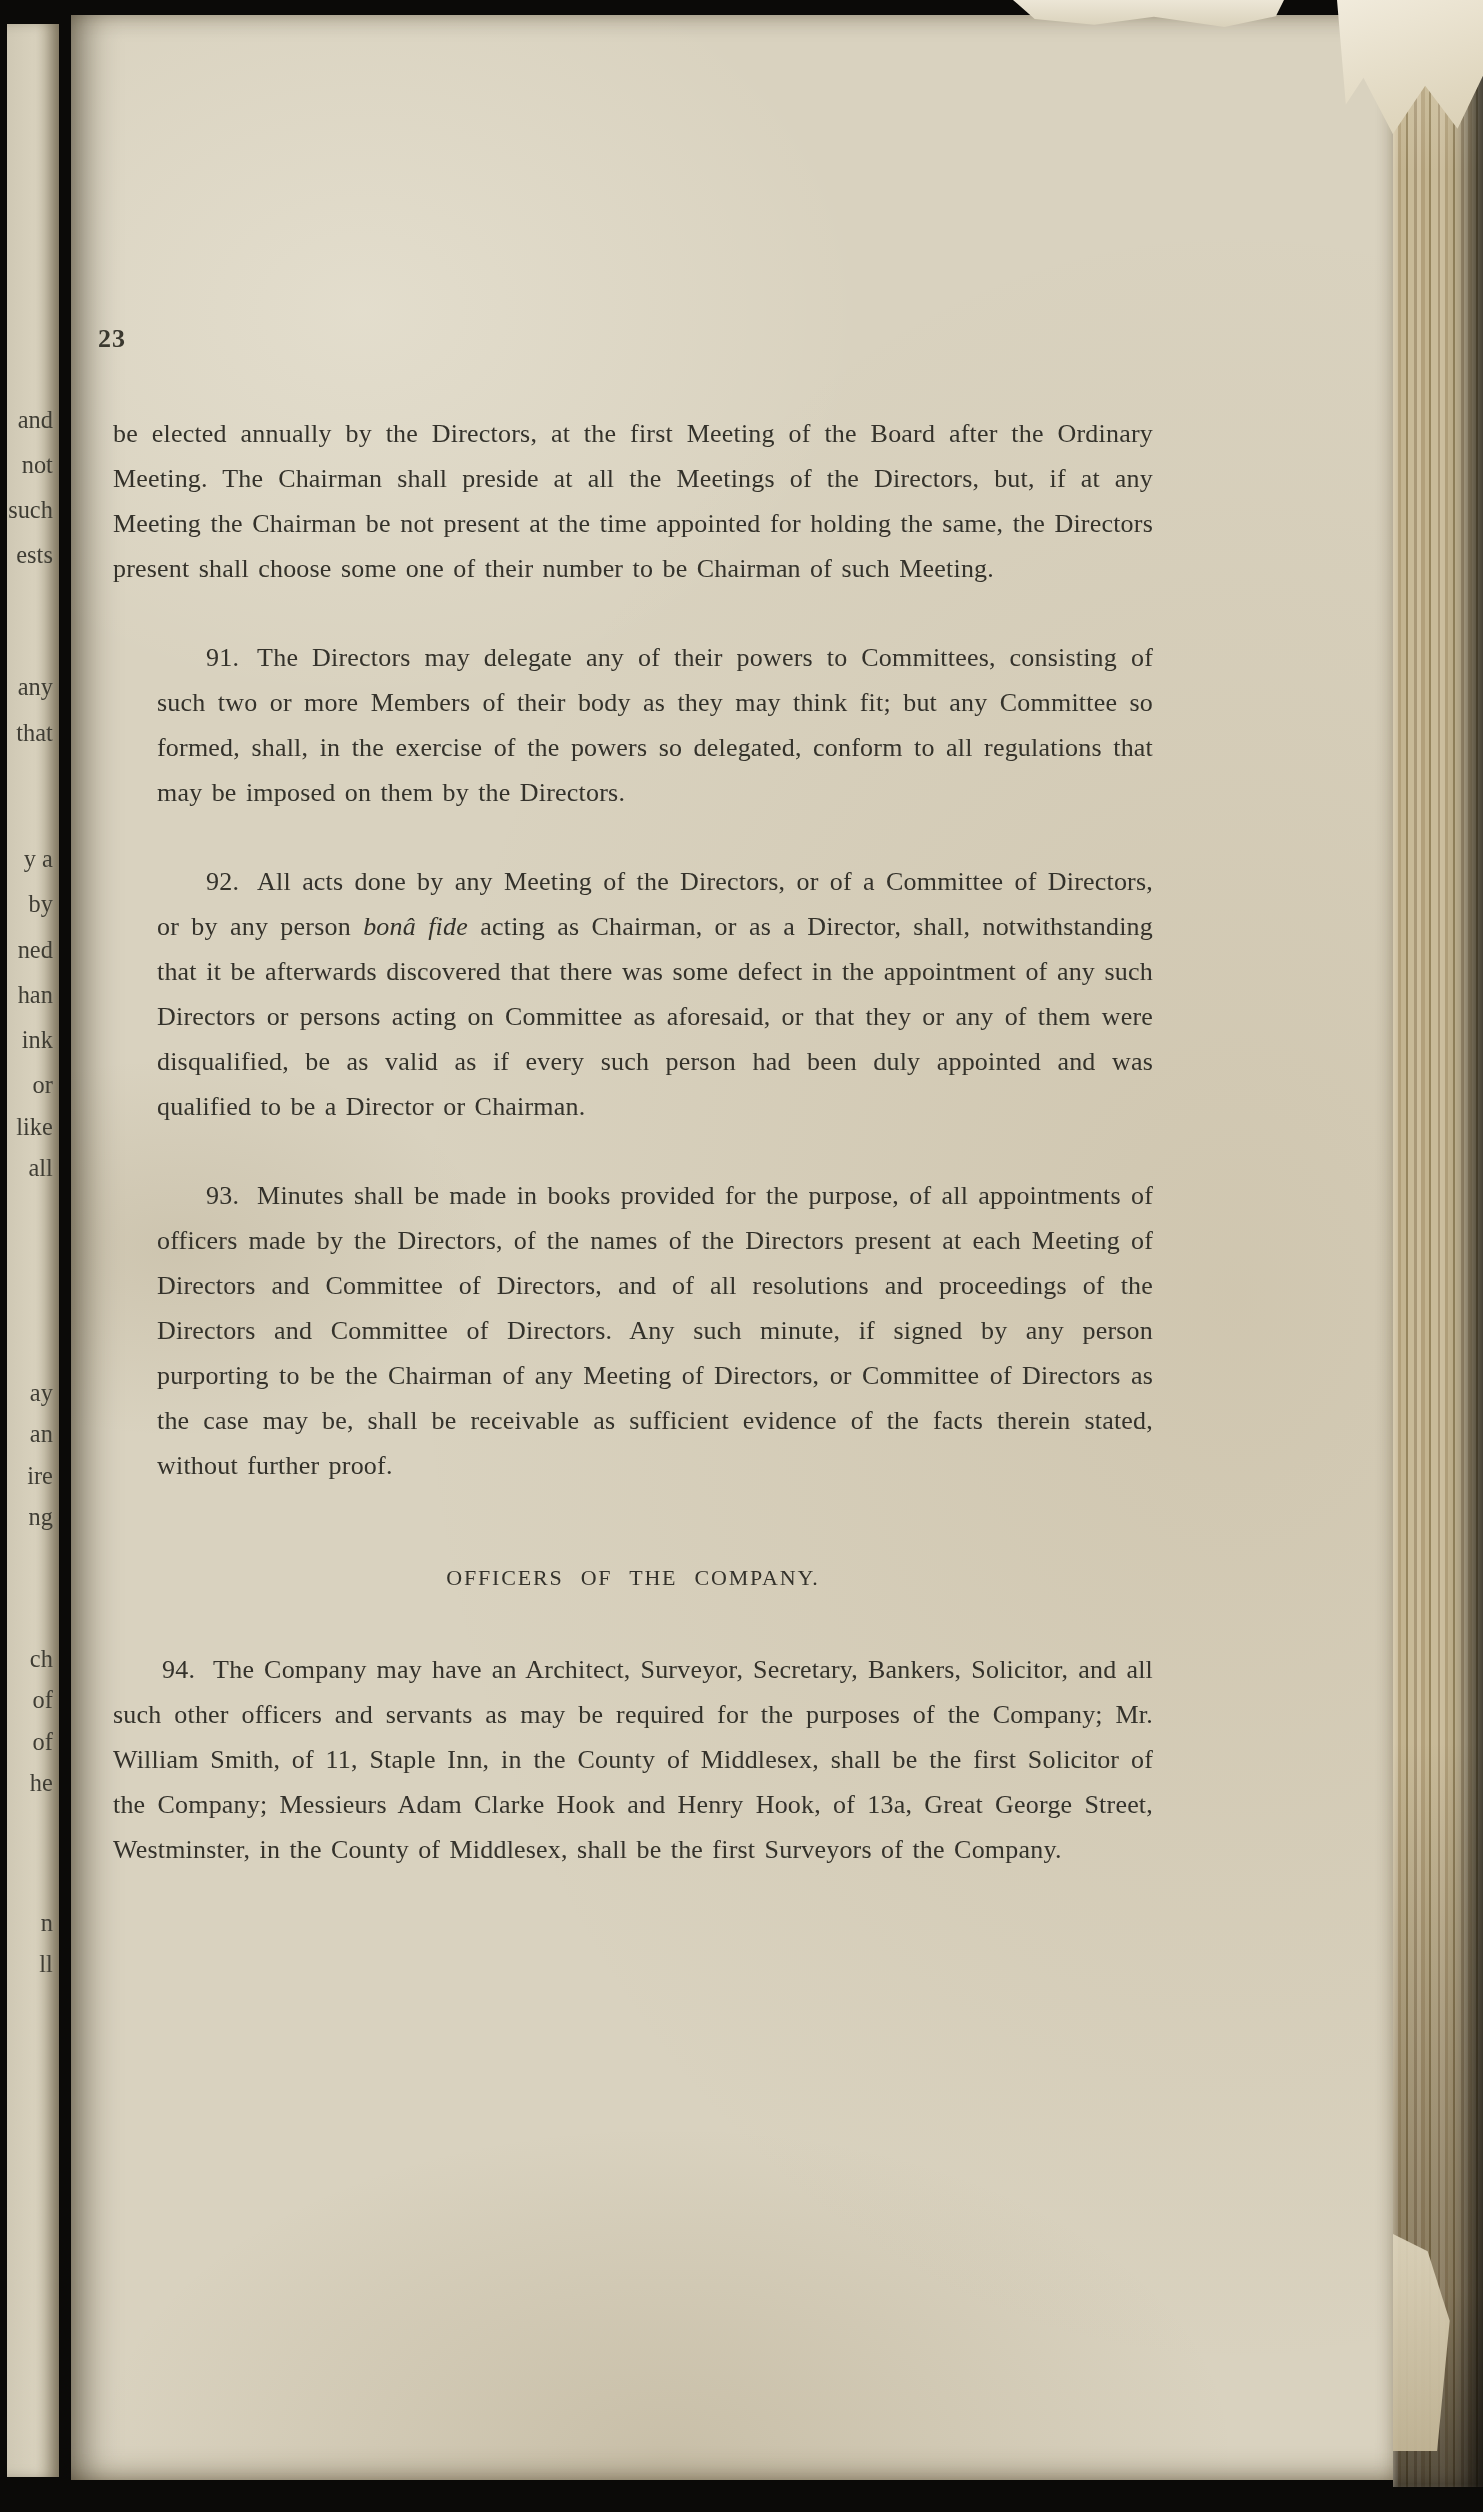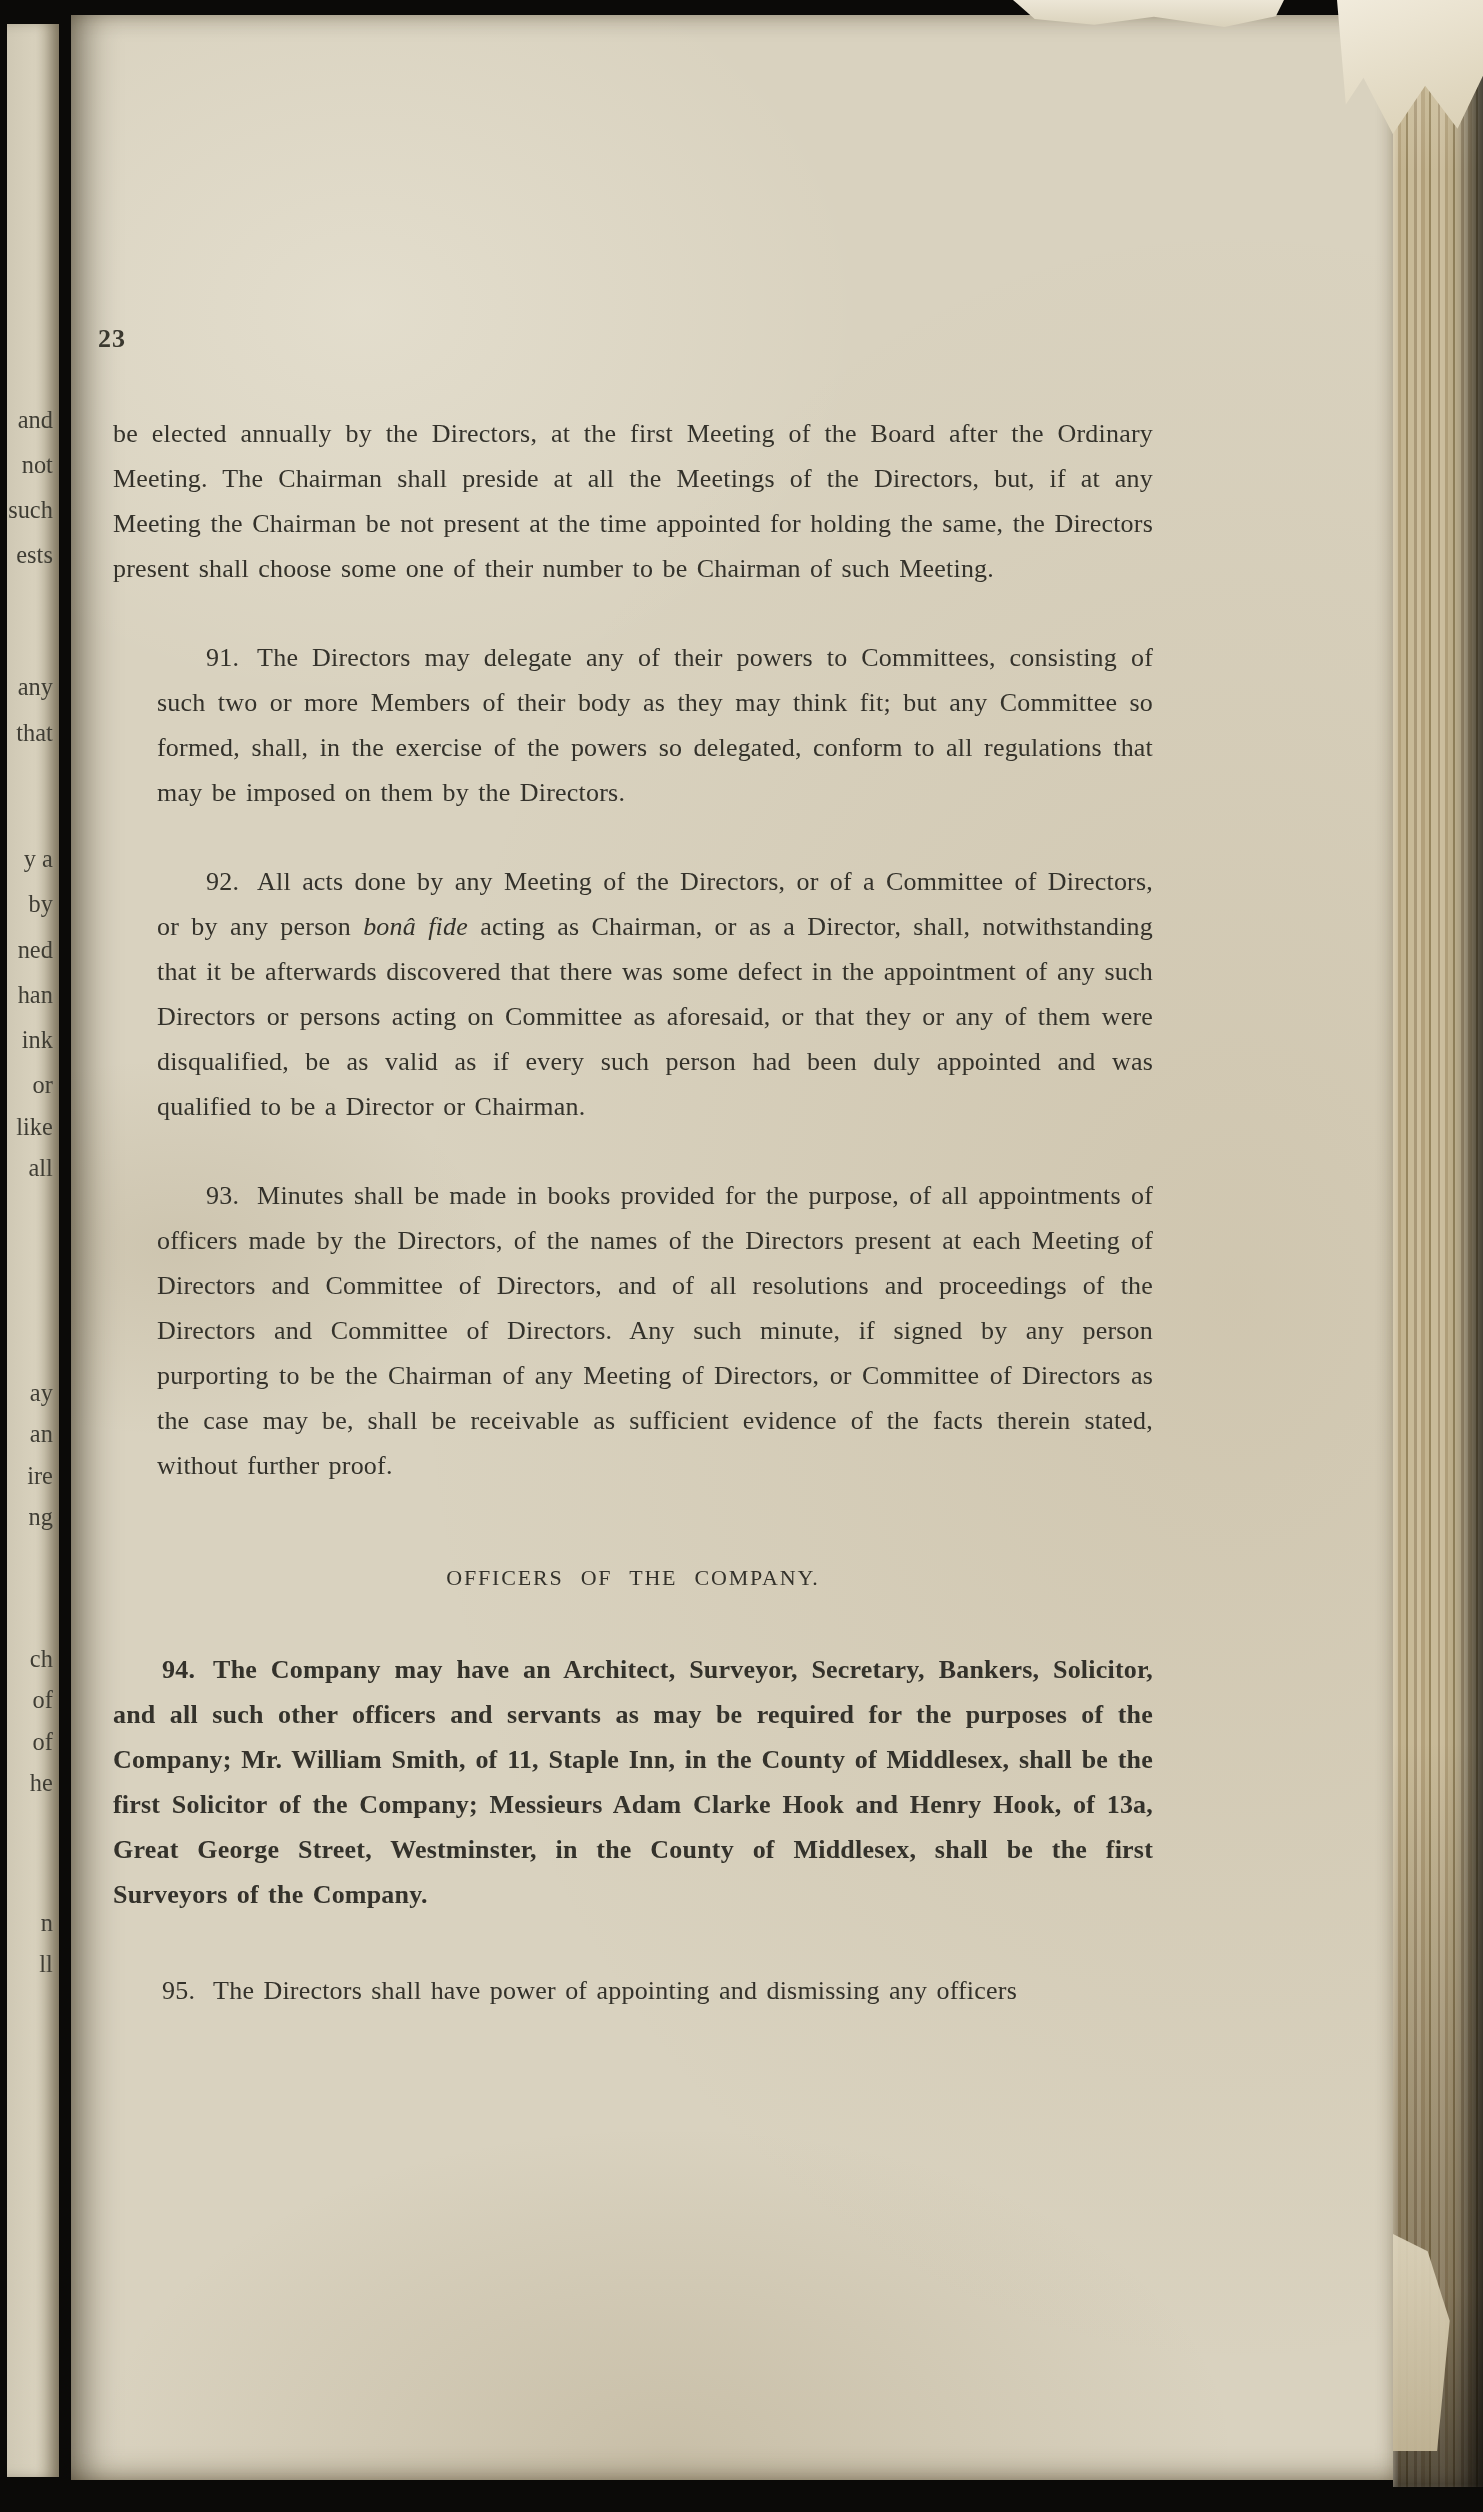--- a/index.html
+++ b/index.html
@@ -48,21 +48,21 @@
   }
   .para { margin: 0; }
   .mt { margin-top: 44px; margin-left: 44px; }
   .num-para { text-indent: 49px; }
   .pnum { padding-right: 18px; }
   .section-heading {
     margin: 67px 0 6px; font-size: 22px; font-weight: normal;
     text-align: center; letter-spacing: 1.8px; word-spacing: .45em;
     color: #34322b; text-indent: 0;
   }
-  .p94 { margin-top: 47px; font-weight: bold; }
+  .p94 { margin-top: 47px; }
   .p95 { margin-top: 51px; }
 
   
   .page-stack {
     position: absolute; left: 1393px; top: 0; width: 90px; height: 2487px;
     background-image:
       linear-gradient(180deg, rgba(255,252,240,.25), rgba(0,0,0,0) 7%, rgba(0,0,0,0) 70%, rgba(30,18,4,.35) 92%, rgba(8,4,0,.6)),
       repeating-linear-gradient(90deg, #ccbe9e 0 4.5px, #b2a07b 4.5px 8.1px, #c3b490 8.1px 12.7px, #97865f 12.7px 14.5px, #c8ba98 14.5px 21px, #a99877 21px 23.5px);
     box-shadow: inset -20px 0 23.5px -7.2px rgba(0,0,0,.75), inset 3.6px 0 5.4px -1.8px rgba(255,250,235,.35);
   }
@@ -129,21 +129,20 @@
       <p class="para mt num-para"><span class="pnum">91.</span><span>The Directors may delegate any of their powers to Committees, consisting of such two or more Members of their body as they may think fit; but any Committee so formed, shall, in the exercise of the powers so delegated, conform to all regulations that may be imposed on them by the Directors.</span></p>
 
       <p class="para mt num-para"><span class="pnum">92.</span><span>All acts done by any Meeting of the Directors, or of a Committee of Directors, or by any person </span><i>bonâ fide</i><span> acting as Chairman, or as a Director, shall, notwithstanding that it be afterwards discovered that there was some defect in the appointment of any such Directors or persons acting on Committee as aforesaid, or that they or any of them were disqualified, be as valid as if every such person had been duly appointed and was qualified to be a Director or Chairman.</span></p>
 
       <p class="para mt num-para"><span class="pnum">93.</span><span>Minutes shall be made in books provided for the purpose, of all appointments of officers made by the Directors, of the names of the Directors present at each Meeting of Directors and Committee of Directors, and of all resolutions and proceedings of the Directors and Committee of Directors. Any such minute, if signed by any person purporting to be the Chairman of any Meeting of Directors, or Committee of Directors as the case may be, shall be receivable as sufficient evidence of the facts therein stated, without further proof.</span></p>
 
       <h2 class="section-heading">OFFICERS OF THE COMPANY.</h2>
 
       <p class="para p94 num-para"><span class="pnum">94.</span><span>The Company may have an Architect, Surveyor, Secretary, Bankers, Solicitor, and all such other officers and servants as may be required for the purposes of the Company; Mr. William Smith, of 11, Staple Inn, in the County of Middlesex, shall be the first Solicitor of the Company; Messieurs Adam Clarke Hook and Henry Hook, of 13a, Great George Street, Westminster, in the County of Middlesex, shall be the first Surveyors of the Company.</span></p>
 
-      <p class="para p95 num-para"><span class="pnum">95.</span><span>The Directors shall have power of appointing and dismissing any officers</span></p>
 
     </div>
   </div>
 
   <div class="page-stack"></div>
 
   <div class="torn torn-strip"></div>
   <div class="torn torn-corner"></div>
   <div class="torn torn-bottom"></div>
 

